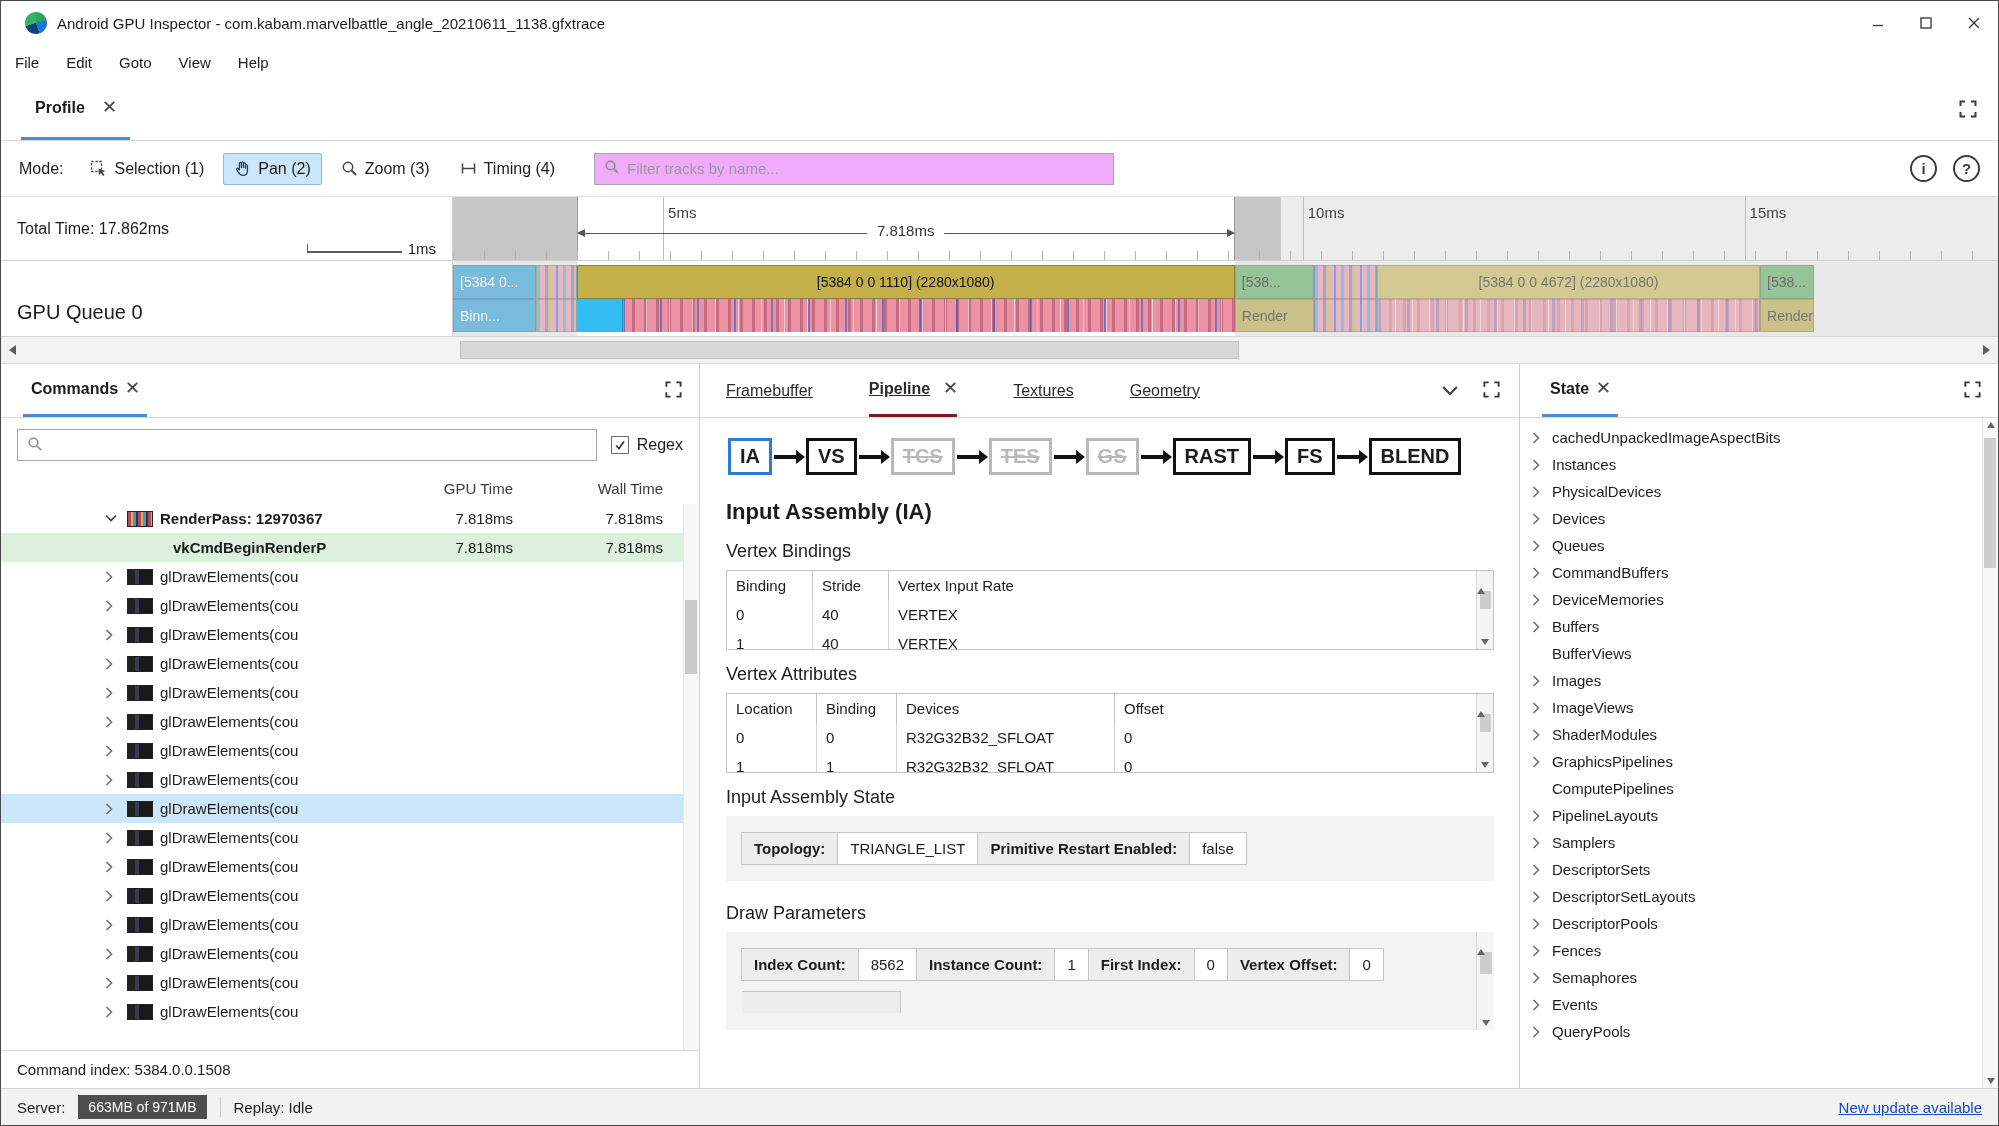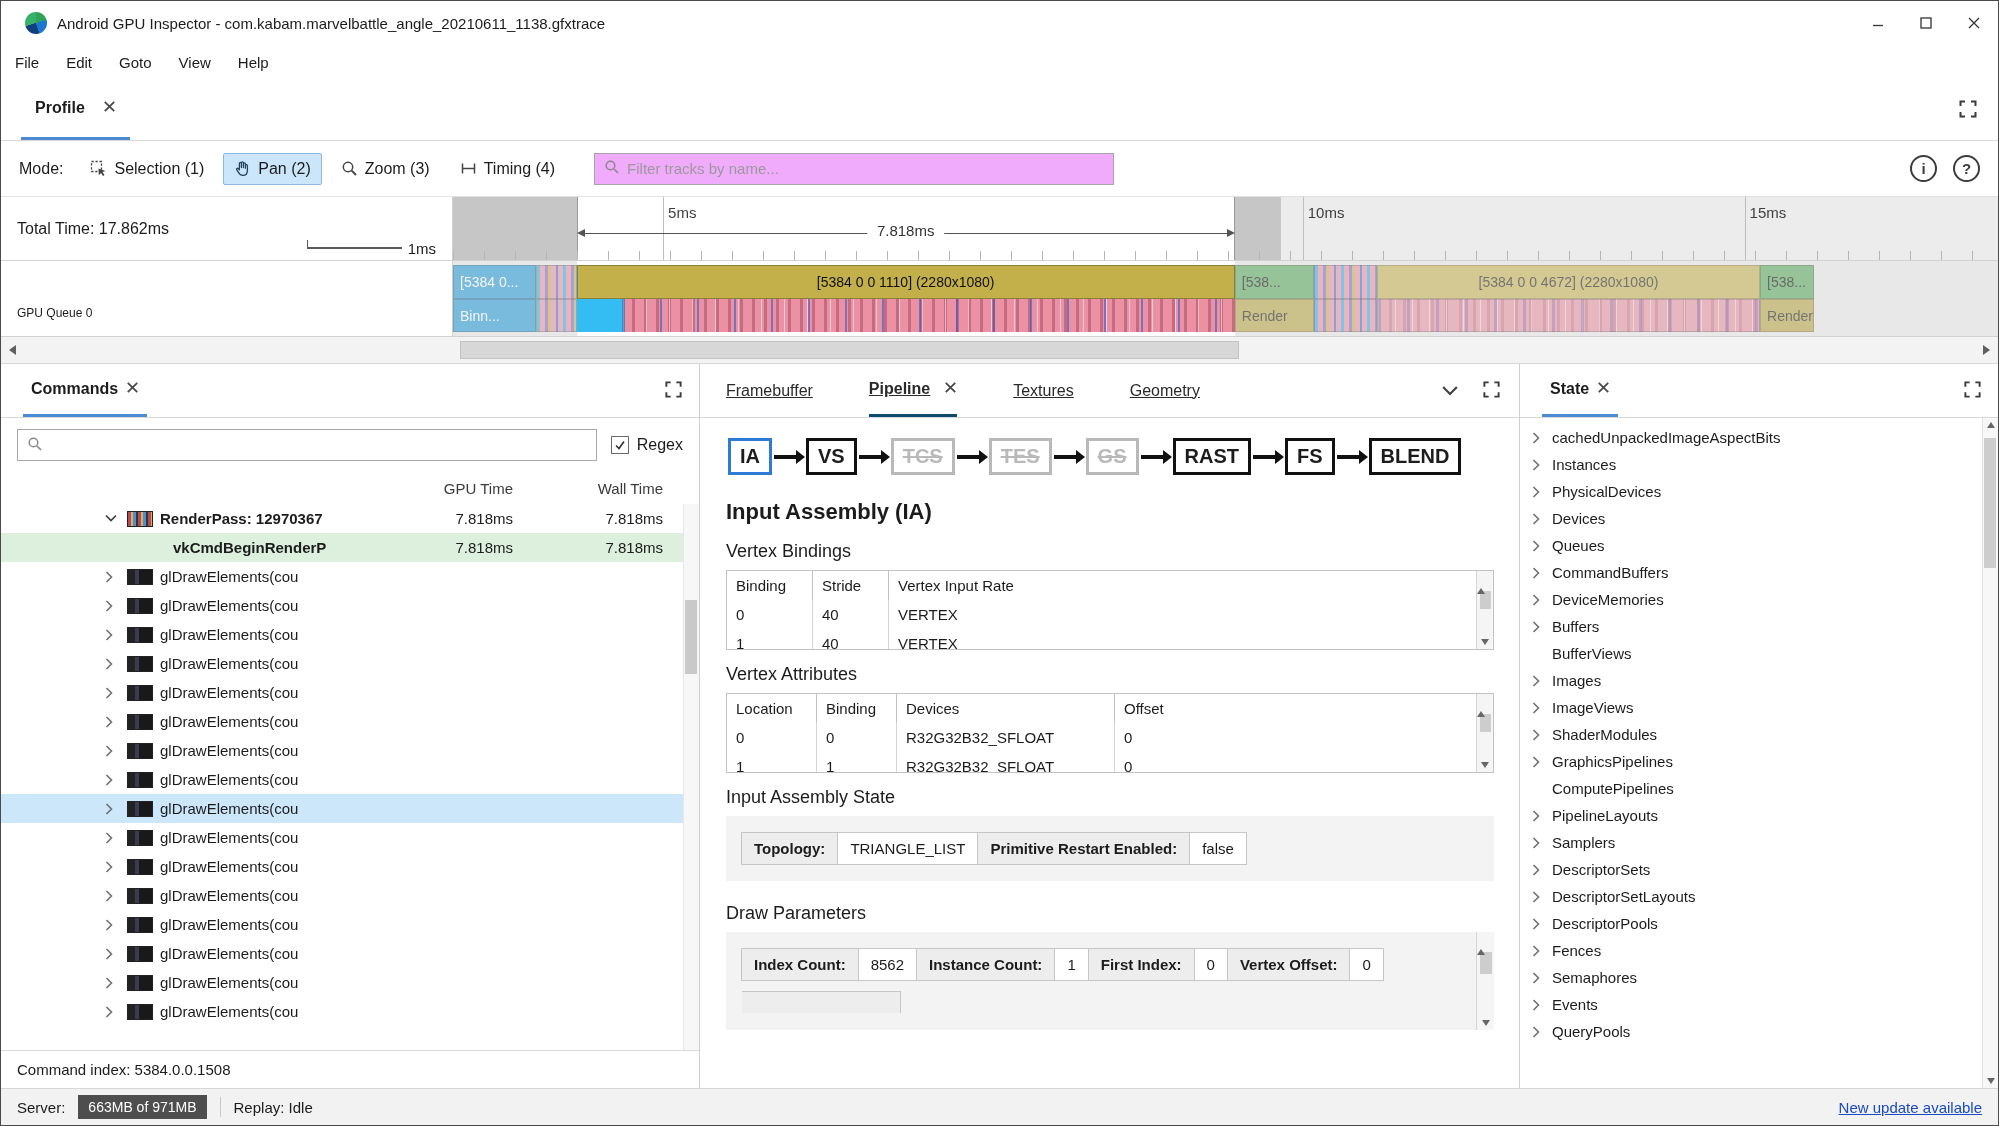--- a/index.html
+++ b/index.html
@@ -35,38 +35,38 @@
 .filter-box input::placeholder{color:#9a9a9a;}
 .toolbar-right{margin-left:auto;display:flex;gap:16px;}
 .circle-icon{width:27px;height:27px;border:2px solid #3c3c3c;border-radius:50%;display:flex;align-items:center;justify-content:center;font-weight:bold;font-size:15px;color:#3c3c3c;}
 
 
 .tl-row{display:flex;flex:0 0 auto;}
 .ruler-row{height:64px;border-bottom:1px solid #d2d2d2;}
 .track-row{height:76px;border-bottom:1px solid #d2d2d2;}
 .tl-left{width:452px;flex:0 0 auto;border-right:1px solid #cfcfcf;display:flex;align-items:center;padding:0 16px;}
 .total-time{font-size:16px;}
-.scale-widget{margin-left:auto;display:flex;gap:6px;margin-top:39px;}
+.scale-widget{margin-left:auto;display:flex;align-items:center;gap:6px;margin-top:39px;}
 .scale-line{width:95px;height:9px;border-bottom:2px solid #5a5a5a;border-left:1px solid #5a5a5a;}
 .scale-label{font-size:15px;}
 .ruler{flex:1;position:relative;background:#ececec;overflow:hidden;}
 .ruler::after{content:'';position:absolute;left:0;right:0;bottom:0;height:9px;background:repeating-linear-gradient(90deg,#b5b5b5 0 1px,transparent 1px 31px);}
 .r-dim{position:absolute;top:0;bottom:0;background:#c6c6c6;}
 .r-dim.d1{left:0;width:8%;}
 .r-dim.d2{left:50.6%;width:3%;}
 .r-sel{position:absolute;top:0;bottom:0;left:8%;width:42.6%;background:#fff;border-left:1px solid #9a9a9a;border-right:1px solid #9a9a9a;}
 .r-tick{position:absolute;top:7px;font-size:15px;color:#3f3f3f;padding-left:5px;}
 .r-tick::before{content:'';position:absolute;left:0;top:-7px;width:1px;height:64px;background:#bdbdbd;}
 .t5{left:13.6%;}.t10{left:55%;}.t15{left:83.6%;}
 .measure{position:absolute;left:8%;width:42.6%;top:36px;height:0;}
 .m-line{position:absolute;left:3px;right:3px;top:0;border-top:1px solid #555;}
 .m-line::before{content:'';position:absolute;left:-3px;top:-5px;border-right:8px solid #555;border-top:4.5px solid transparent;border-bottom:4.5px solid transparent;}
 .m-line::after{content:'';position:absolute;right:-3px;top:-5px;border-left:8px solid #555;border-top:4.5px solid transparent;border-bottom:4.5px solid transparent;}
 .m-label{position:absolute;left:50%;transform:translateX(-50%);top:-11px;background:#fff;padding:0 10px;font-size:15px;color:#333;}
-.queue-label{font-size:12px;margin-top:28px;}
+.queue-label{font-size:20px;margin-top:28px;}
 .track{flex:1;position:relative;background:#e8e8e8;overflow:hidden;}
 .track-selbg{position:absolute;left:8%;width:42.6%;top:0;bottom:0;background:#fdfdfd;}
 .slice{position:absolute;top:4px;bottom:4px;display:flex;flex-direction:column;}
 .sl-head,.sl-body{height:34px;line-height:32px;font-size:14px;white-space:nowrap;overflow:hidden;border:1px solid rgba(0,0,0,.28);}
 .sl-head{padding:0 6px;}
 .s1{left:0;width:5.4%;}.s2{left:5.4%;width:2.6%;}.s3{left:8%;width:42.6%;}
 .s4{left:50.6%;width:5.1%;}.s5{left:55.7%;width:4.1%;}.s6{left:59.8%;width:24.8%;}.s7{left:84.6%;width:3.5%;}
 .c-blue{background:#1d95d3;color:#fff;}
 .c-olive{background:#c3b04b;color:#111;text-align:center;}
 .c-green{background:#55a556;color:#000000;}
@@ -127,21 +127,21 @@
 .cmd-row.renderpass .cmd-label,.cmd-row.begin .cmd-label{font-weight:bold;}
 .cmd-row.begin{background:#ddefdd;padding-left:172px;}
 .cmd-row.selected{background:#cce6fa;}
 .cmd-scrolltrack{position:absolute;right:0;top:0;bottom:0;width:16px;background:#f7f7f7;border-left:1px solid #e7e7e7;}
 .cmd-thumb{position:absolute;right:2px;top:96px;width:12px;height:74px;background:#c9c9c9;}
 .cmd-footer{height:38px;flex:0 0 auto;border-top:1px solid #d9d9d9;display:flex;align-items:center;padding-left:16px;font-size:15px;}
 
 
 .insp-tabs{display:flex;align-items:stretch;margin-left:26px;gap:56px;}
 .insp-tab{display:flex;align-items:center;gap:14px;font-size:16px;color:#2a2a2a;text-decoration:underline;}
-.insp-tab.active{font-weight:bold;border-bottom:3px solid #0c4a6e;text-align:right;}
+.insp-tab.active{font-weight:bold;border-bottom:3px solid #7f1d1d;text-align:right;}
 .insp-icons{margin-left:auto;margin-right:18px;display:flex;align-items:center;gap:24px;}
 .insp-content{flex:1;min-height:0;overflow:hidden;padding:16px 26px 0;}
 .stage-row{display:flex;align-items:center;margin:4px 0 24px 2px;}
 .stage{border:3px solid #111;font-weight:bold;font-size:20px;padding:4px 9px;white-space:nowrap;}
 .stage.selected{border-color:#2e7bd6;}
 .stage.disabled{border-color:#b9b9b9;color:#b9b9b9;text-decoration:line-through;}
 .arrow{flex:0 0 auto;width:22px;height:4px;background:#111;position:relative;margin:0 10px 0 2px;}
 .arrow::after{content:'';position:absolute;right:-9px;top:-5px;border-left:9px solid #111;border-top:7px solid transparent;border-bottom:7px solid transparent;}
 .sect-title{font-size:22px;font-weight:bold;margin:14px 0 16px;}
 .sub-title{font-size:18px;font-weight:normal;margin:6px 0 8px;}

